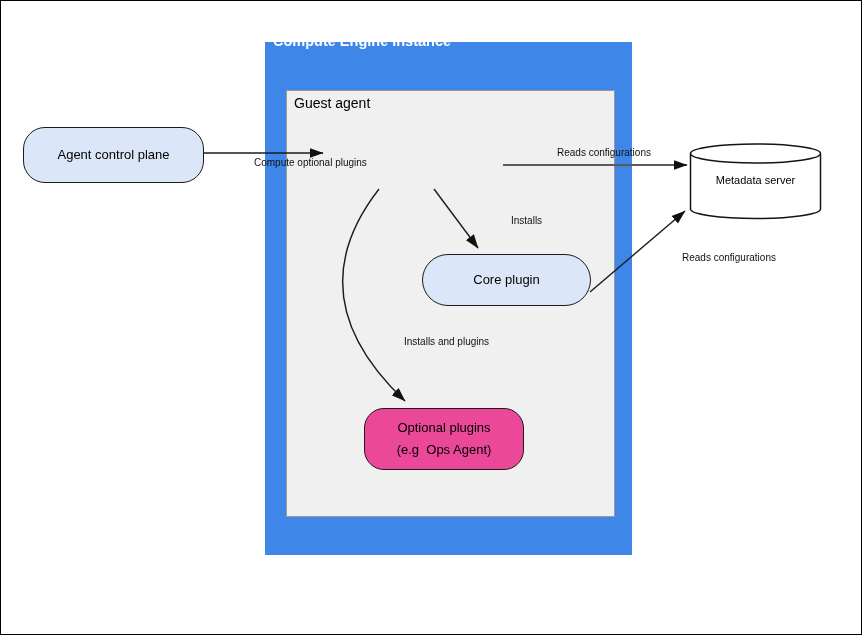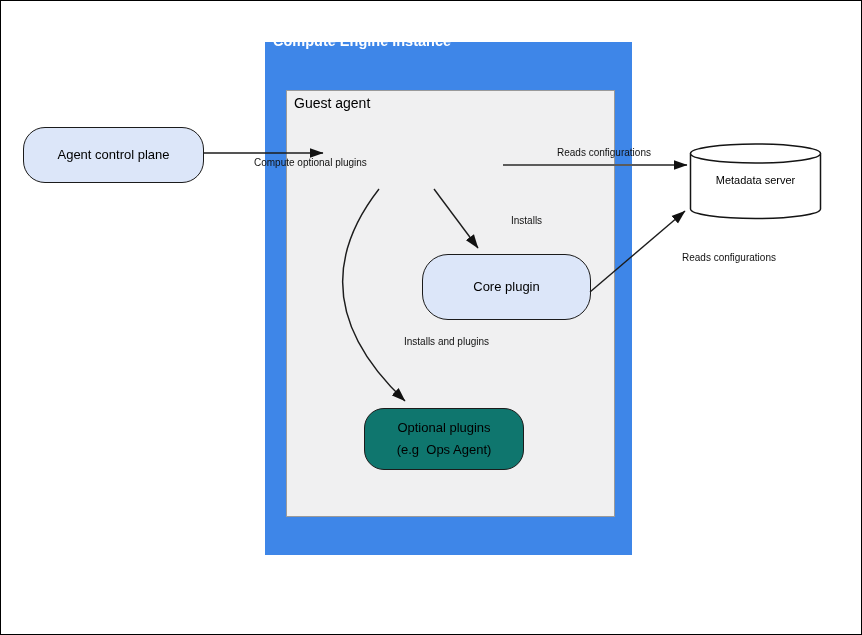--- a/index.html
+++ b/index.html
@@ -23,24 +23,24 @@
   .gray-title{
     left:293px;top:94px;color:#000;font-size:14px;line-height:17px;
   }
   
   .node{
     border:1.5px solid #1b1b1b;box-sizing:border-box;
     display:flex;flex-direction:column;align-items:center;justify-content:center;
     text-align:center;font-size:13px;line-height:14px;color:#000;
   }
   .node-blue{background:#dce6f9;}
-  .node-yellow{background:#0f766e;}
+  .node-yellow{background:#ec4899;}
   .n-acp{left:22px;top:126px;width:181px;height:56px;border-radius:22px;}
   .n-gam{left:325px;top:119px;width:177px;height:66px;border-radius:20px;}
-  .n-core{left:421px;top:253px;width:169px;height:66px;border-radius:26px;}
+  .n-core{left:421px;top:253px;width:169px;height:52px;border-radius:26px;}
   .n-opt{left:363px;top:407px;width:160px;height:62px;border-radius:20px;}
   .n-opt .ln{display:block;line-height:22px;}
   .pre{white-space:pre;}
   
   .cyl-wrap{left:688px;top:142px;width:133px;height:78px;}
   .cyl-label{
     left:688px;top:142px;width:133px;height:78px;display:flex;align-items:center;
     justify-content:center;font-size:11px;padding-bottom:5px;box-sizing:border-box;
   }
   

